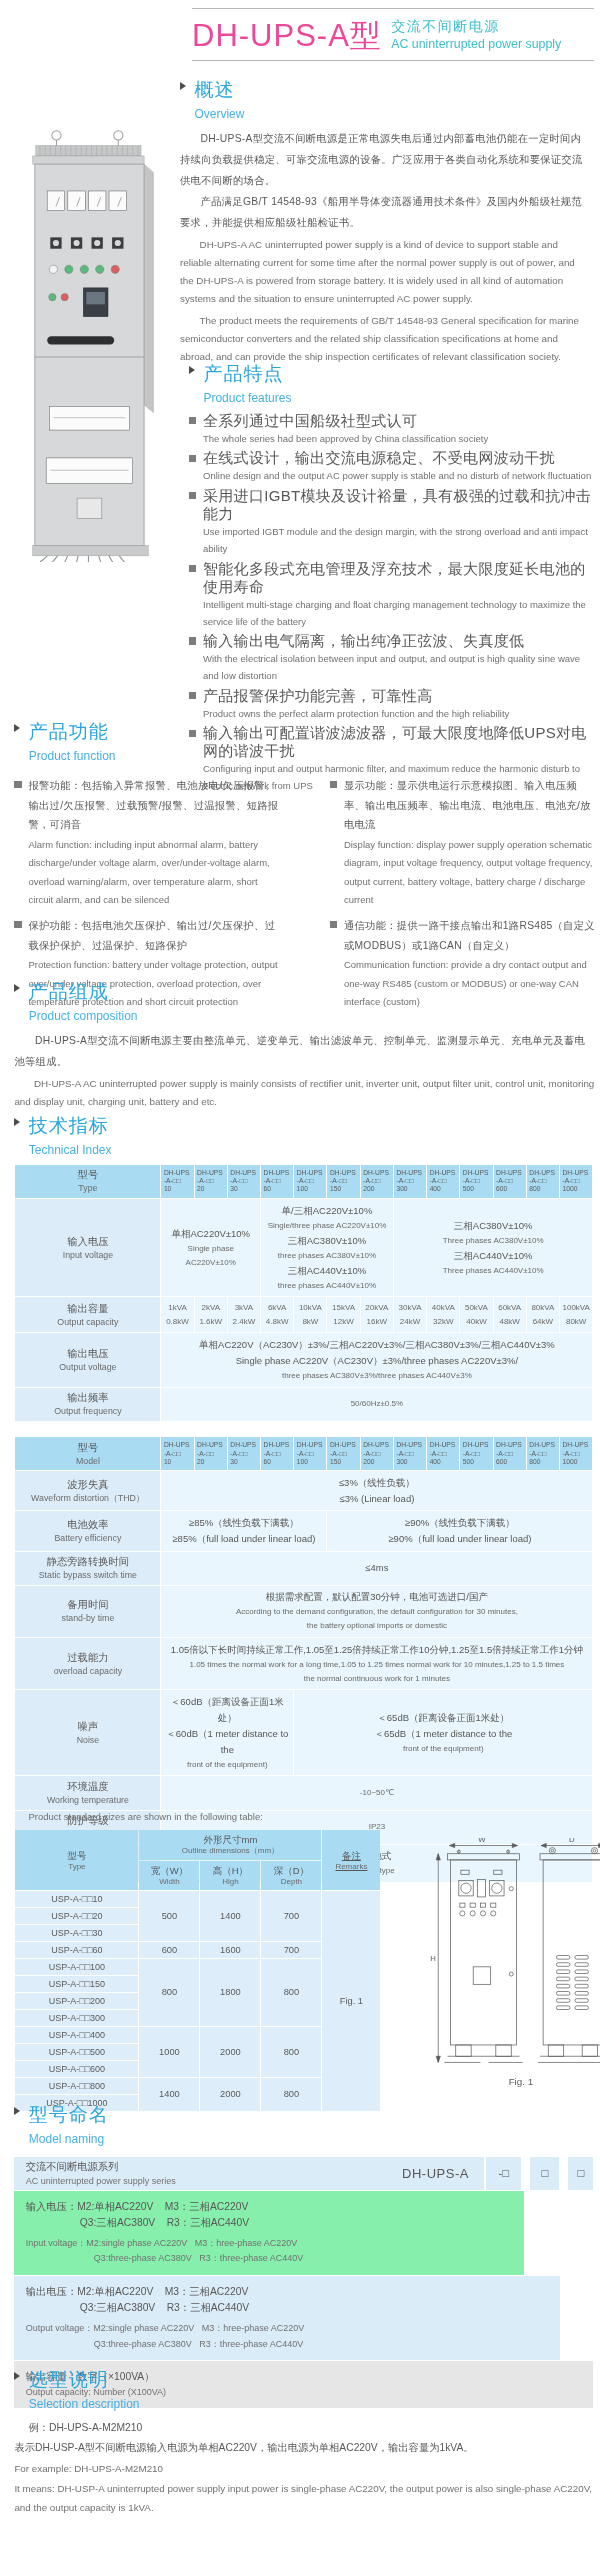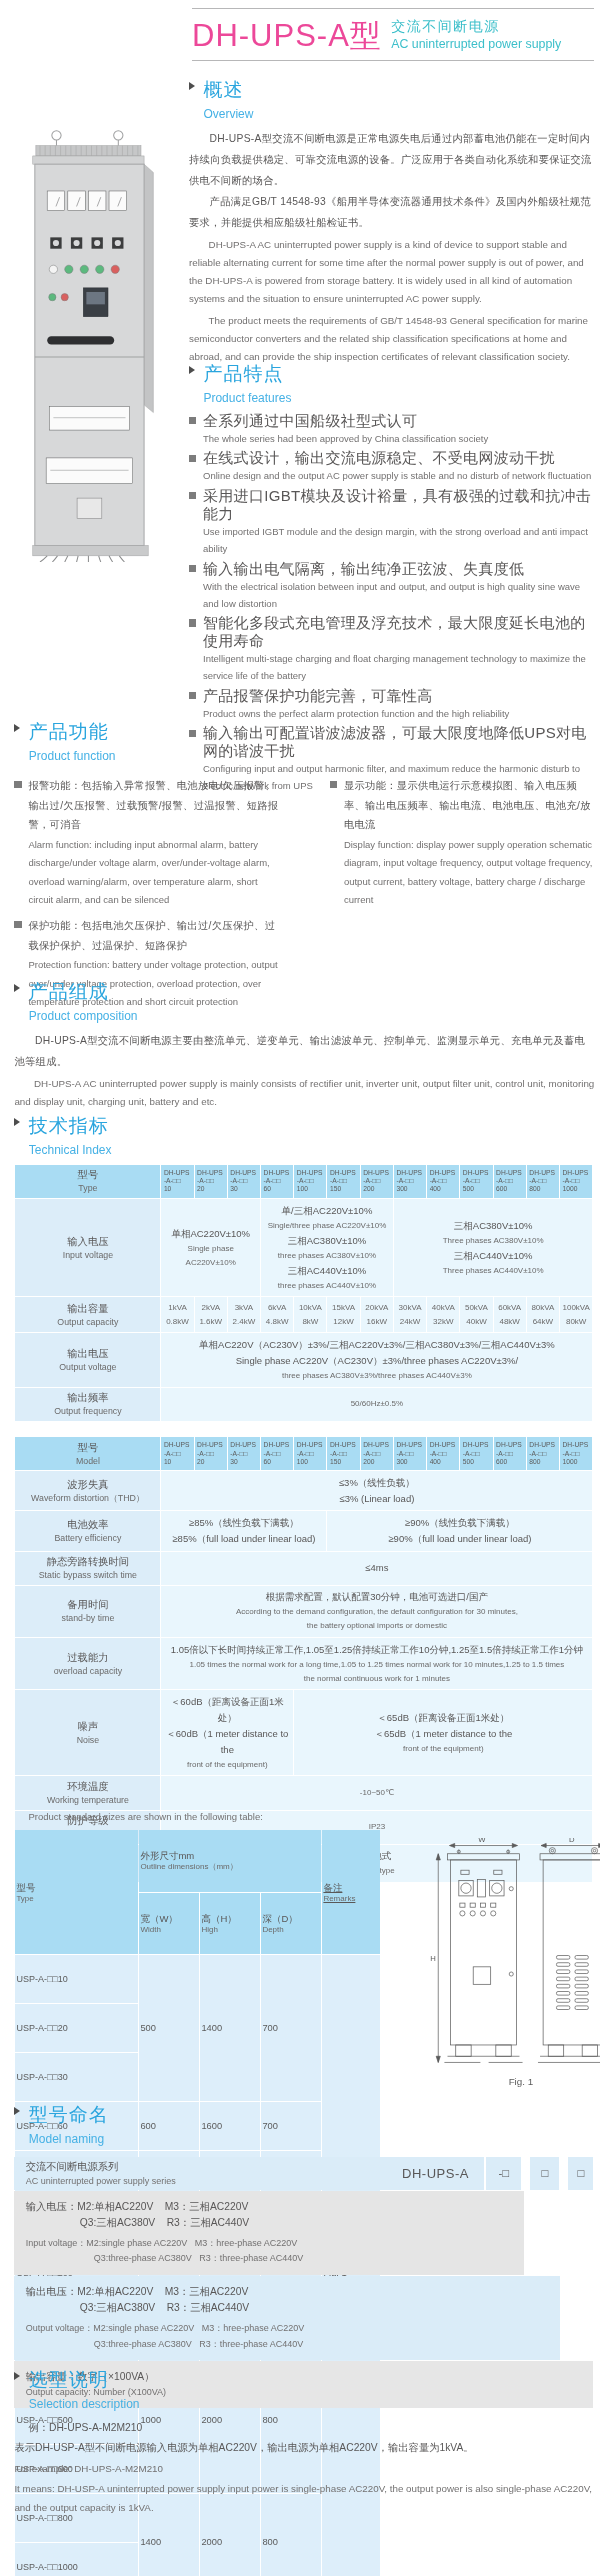--- a/index.html
+++ b/index.html
@@ -41,39 +41,39 @@
 .tech td.lbl{background:#dcedf9}
 .tech .ml{font-size:6.7px;line-height:8.2px;text-align:left;padding-left:1.5px;color:#5b5b5b}
 .tech .lz{font-size:10.3px;line-height:14px}
 .tech .le{font-size:8.8px;line-height:12px;color:#6b6a6a}
 .tech .zl{font-size:9.5px;line-height:16px}
 .tech .el{font-size:8px;line-height:14px;color:#6b6a6a}
 
 .note-zh{font-size:10.3px}
 .note-en{font-size:9.5px;color:#737171;margin:5.2px 0 0 14px}
 table.dimt{border-spacing:1.5px;border-collapse:separate;width:367px;table-layout:fixed;margin-top:7.2px}
-.dimt td{background:#ddeefa;vertical-align:middle;padding:19px 1px}
+.dimt td{background:#ddeefa;text-align:center;vertical-align:middle;padding:3px 1px}
 .dimt td.dh{background:#a9dcf3}
 .dimt .dz{font-size:9.5px;line-height:13px}
 .dimt .de{font-size:8px;line-height:10.3px;color:#6b6a6a}
 .dimt td.dm{font-size:9px;height:15px;color:#5b5b5b}
 .dimt td.dv{font-size:9.3px;color:#5b5b5b}
 .figwrap{position:absolute;left:415px;top:32px;width:183px}
 .figcap{font-size:9.8px;color:#5b5b5b;text-align:center;margin-top:3.1px}
 
 .nwrap{width:579px;margin-top:11px}
 .nrow{position:relative;margin-top:1.5px}
 .nr0{height:33px;margin-top:0}
 .nmain{position:absolute;left:0;top:0;width:470px;height:33px;background:#daecf8;display:flex;align-items:center}
 .stext{padding-left:11.3px}
 .szh{font-size:10.3px}
 .sen{font-size:9px;color:#737171;margin-top:1.5px}
 .nmodel{margin-left:auto;padding-right:15.5px;font-size:13px;letter-spacing:0.5px}
 .tailbox{position:absolute;top:0;height:33px;background:#daecf8;text-align:center;line-height:33px;font-size:11.3px}
-.nr1{width:510px;background:#e5e5e5}
+.nr1{width:510px;background:#86efac}
 .nr2{width:546px;background:#daecf8}
 .nr3{width:579px;background:#e6e6e6}
 .npad{padding:7.7px 0 7.7px 11.3px}
 .nl{font-size:10.3px;line-height:16px;white-space:pre-wrap}
 .nle{font-size:9px;line-height:15.5px;color:#737171;white-space:pre-wrap}
 .ind{padding-left:54px}
 .inde{padding-left:68px}
 
 .selline{font-size:10.3px;line-height:19px;margin-top:1.5px}
 .selen{font-size:9.8px;color:#737171}
@@ -175,21 +175,21 @@
           <path d="M110,838 q-4,8 -6,12"></path>
           <path d="M130,838 q-2,8 -3,12"></path>
           <path d="M150,838 q0,8 0,12"></path>
           <path d="M170,838 q2,8 4,12"></path>
           <path d="M190,838 q4,8 7,12"></path>
           <path d="M210,838 q6,8 10,12"></path>
       </g>
     </svg>
   </div>
 
-  <div class="sec" style="left:189px;top:77px;width:407px">
+  <div class="sec" style="left:180px;top:77px;width:407px">
     <div class="sechead">
       <span class="tri"></span>
       <div class="seczh">概述</div>
       <div class="secen">Overview</div>
     </div>
     <p class="zh">DH-UPS-A型交流不间断电源是正常电源失电后通过内部蓄电池仍能在一定时间内持续向负载提供稳定、可靠交流电源的设备。广泛应用于各类自动化系统和要保证交流供电不间断的场合。</p>
     <p class="zh">产品满足GB/T 14548-93《船用半导体变流器通用技术条件》及国内外船级社规范要求，并能提供相应船级社船检证书。</p>
     <p class="en">DH-UPS-A AC uninterrupted power supply is a kind of device to support stable and reliable alternating current for some time after the normal power supply is out of power, and the DH-UPS-A is powered from storage battery. It is widely used in all kind of automation systems and the situation to ensure uninterrupted AC power supply.</p>
     <p class="en">The product meets the requirements of GB/T 14548-93 General specification for marine semiconductor converters and the related ship classification specifications at home and abroad, and can provide the ship inspection certificates of relevant classification society.</p>
   </div>
@@ -207,26 +207,26 @@
         </div>
         <div class="feat">
           <div class="feat-zh"><span class="sq"></span>在线式设计，输出交流电源稳定、不受电网波动干扰</div>
           <div class="feat-en">Online design and the output AC power supply is stable and no disturb of network fluctuation</div>
         </div>
         <div class="feat">
           <div class="feat-zh"><span class="sq"></span>采用进口IGBT模块及设计裕量，具有极强的过载和抗冲击能力</div>
           <div class="feat-en">Use imported IGBT module and the design margin, with the strong overload and anti impact ability</div>
         </div>
         <div class="feat">
+          <div class="feat-zh"><span class="sq"></span>智能化多段式充电管理及浮充技术，最大限度延长电池的使用寿命</div>
+          <div class="feat-en">Intelligent multi-stage charging and float charging management technology to maximize the service life of the battery</div>
+        </div>
+        <div class="feat">
           <div class="feat-zh"><span class="sq"></span>输入输出电气隔离，输出纯净正弦波、失真度低</div>
           <div class="feat-en">With the electrical isolation between input and output, and output is high quality sine wave and low distortion</div>
-        </div>
-        <div class="feat">
-          <div class="feat-zh"><span class="sq"></span>智能化多段式充电管理及浮充技术，最大限度延长电池的使用寿命</div>
-          <div class="feat-en">Intelligent multi-stage charging and float charging management technology to maximize the service life of the battery</div>
         </div>
         <div class="feat">
           <div class="feat-zh"><span class="sq"></span>产品报警保护功能完善，可靠性高</div>
           <div class="feat-en">Product owns the perfect alarm protection function and the high reliability</div>
         </div>
         <div class="feat">
           <div class="feat-zh"><span class="sq"></span>输入输出可配置谐波滤波器，可最大限度地降低UPS对电网的谐波干扰</div>
           <div class="feat-en">Configuring input and output harmonic filter, and maximum reduce the harmonic disturb to electric network from UPS</div>
         </div>
       </div>
@@ -246,20 +246,24 @@
           </div>
           <div class="func">
             <div class="fzh"><span class="sq"></span>保护功能：包括电池欠压保护、输出过/欠压保护、过载保护保护、过温保护、短路保护</div>
             <div class="fen">Protection function: battery under voltage protection, output over/under voltage protection, overload protection, over temperature protection and short circuit protection</div>
           </div>
         </div>
       <div class="fcol" id="funcright">
           <div class="func">
             <div class="fzh"><span class="sq"></span>显示功能：显示供电运行示意模拟图、输入电压频率、输出电压频率、输出电流、电池电压、电池充/放电电流</div>
             <div class="fen">Display function: display power supply operation schematic diagram, input voltage frequency, output voltage frequency, output current, battery voltage, battery charge / discharge current</div>
+          </div>
+          <div class="func">
+            <div class="fzh"><span class="sq"></span>通信功能：提供一路干接点输出和1路RS485（自定义或MODBUS）或1路CAN（自定义）</div>
+            <div class="fen">Communication function: provide a dry contact output and one-way RS485 (custom or MODBUS) or one-way CAN interface (custom)</div>
           </div>
         </div>
     </div>
   </div>
 
   <div class="sec" style="left:14.4px;top:979px;width:581px">
     <div class="sechead">
       <span class="tri"></span>
       <div class="seczh">产品组成</div>
       <div class="secen">Product composition</div>

